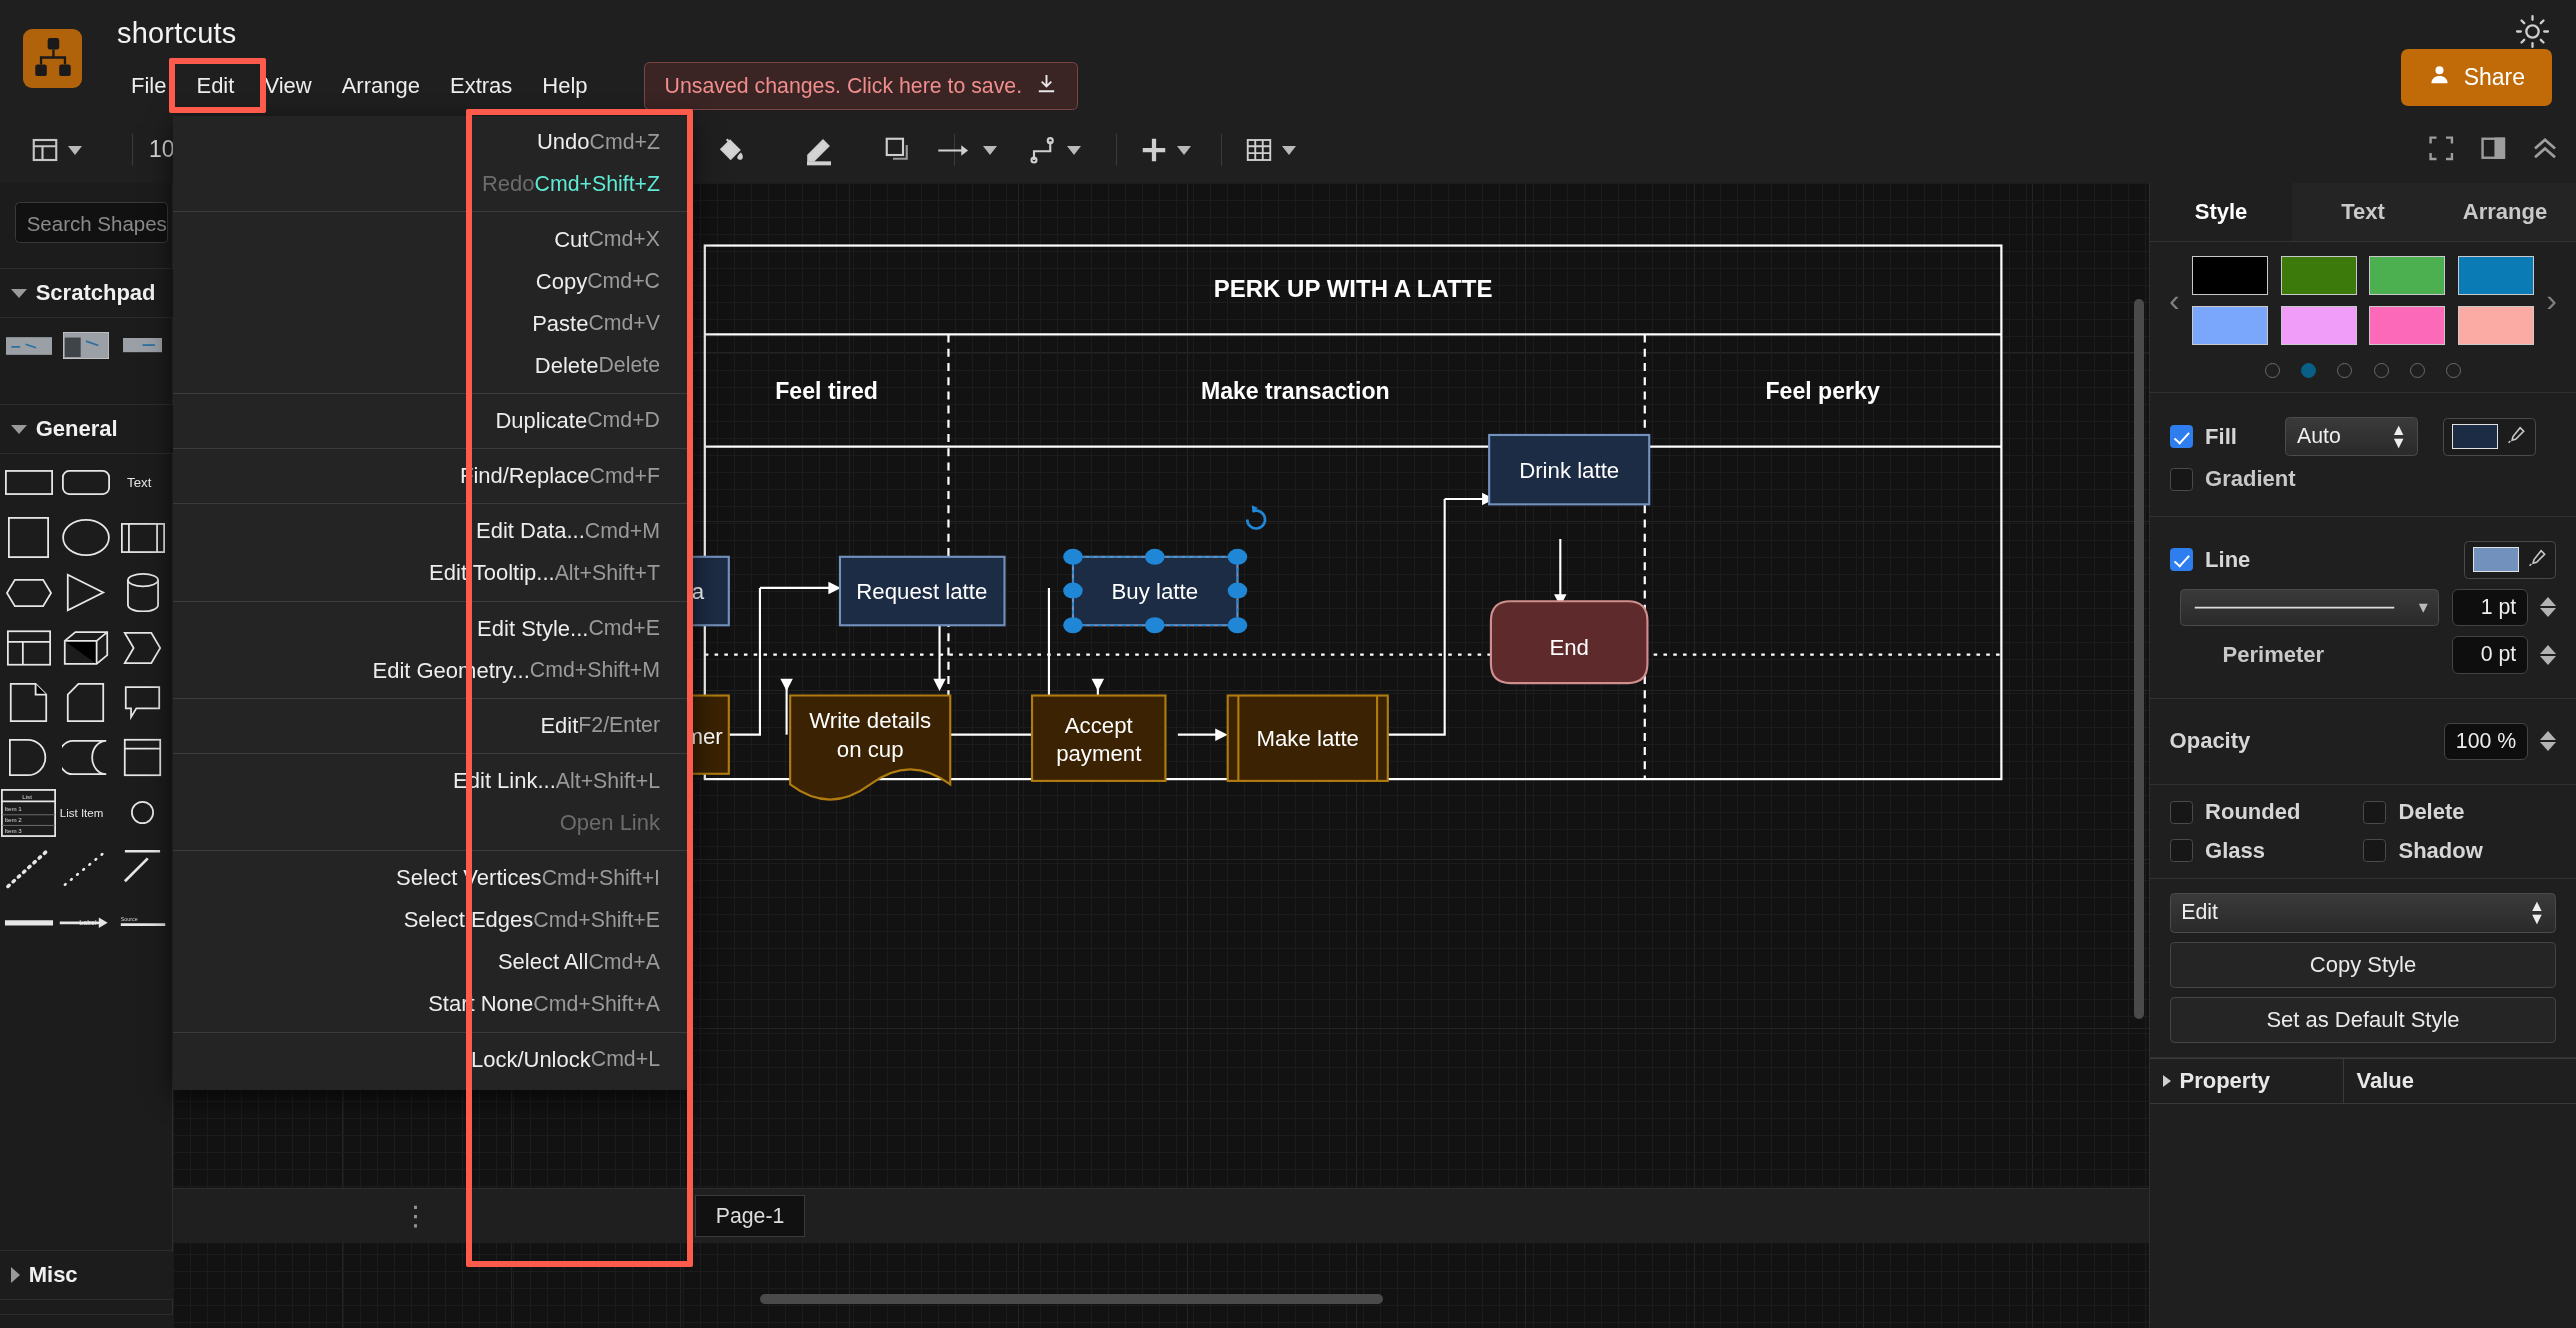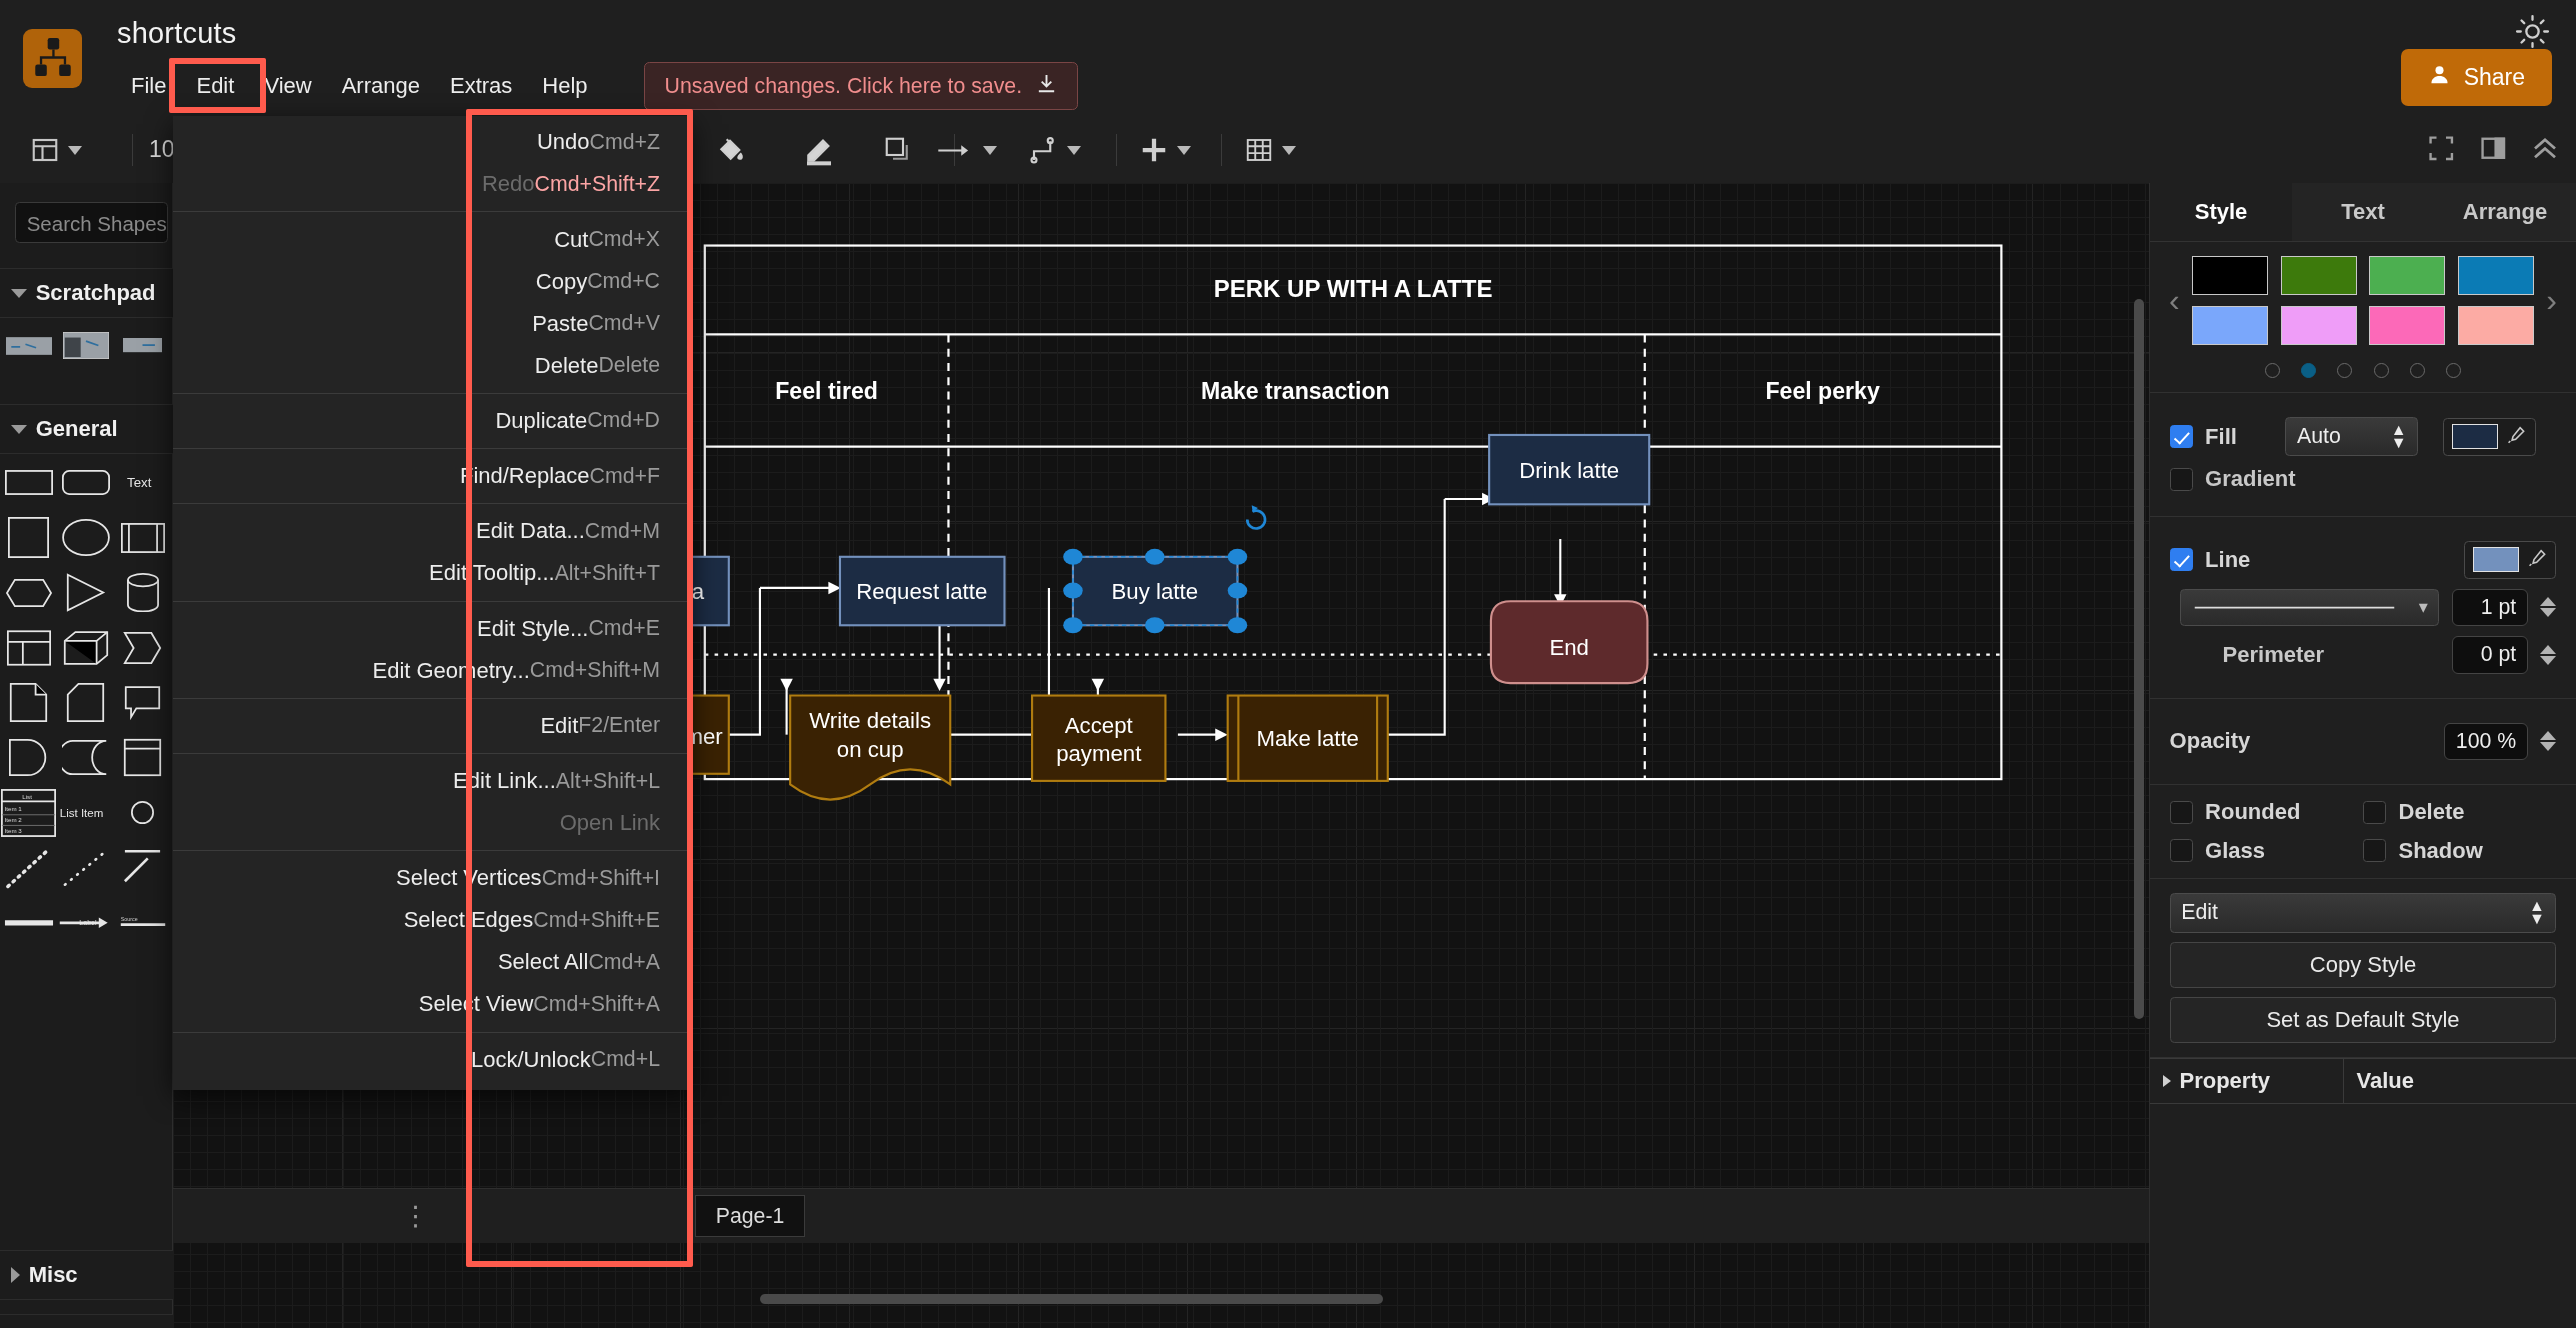--- a/index.html
+++ b/index.html
@@ -114,21 +114,21 @@
              font-size:22px; font-weight:bold; color:#e8e8e8; }
   .proprow > div { padding:9px 12.5px; }
 
   
   .menu { position:absolute; left:173px; top:116px; width:519px; background:#242424;
           box-shadow:0 7.1px 25px rgba(0,0,0,.65); z-index:50; padding:5.3px 0 9px 0; }
   .menu-item { display:flex; justify-content:flex-end; align-items:center;
                padding:8px 32px 8px 64px; font-size:22px; color:#ededed; cursor:pointer; }
   .menu-item.disabled { color:#6b6b6b; cursor:default; }
   .menu-item .sc { color:#9a9a9a; font-size:21.3px; }
-  .menu-item.disabled .sc { color:#fca5a5; }
+  .menu-item.disabled .sc { color:#5eead4; }
   .menu-sep { height:0.9px; background:#3b3b3b; margin:6.2px 0; }
   .redbox-menu { position:absolute; left:466px; top:109px; width:227px; height:1158px;
                  border:6.2px solid #ff5b4d; border-radius:1.8px; z-index:55; pointer-events:none; }
 </style>
 </head>
 <body>
 
 <div id="app">
 
   <div class="topbar">
@@ -800,21 +800,21 @@
       </div>
       <div class="menu-item">
         <span>Select Edges</span>
         <span class="sc">Cmd+Shift+E</span>
       </div>
       <div class="menu-item">
         <span>Select All</span>
         <span class="sc">Cmd+A</span>
       </div>
       <div class="menu-item">
-        <span>Select View</span>
+        <span>Start None</span>
         <span class="sc">Cmd+Shift+A</span>
       </div>
     </div>
     <div class="menu-sep"></div>
     <div class="menu-item">
       <span>Lock/Unlock</span>
       <span class="sc">Cmd+L</span>
     </div>
   </div>
 

